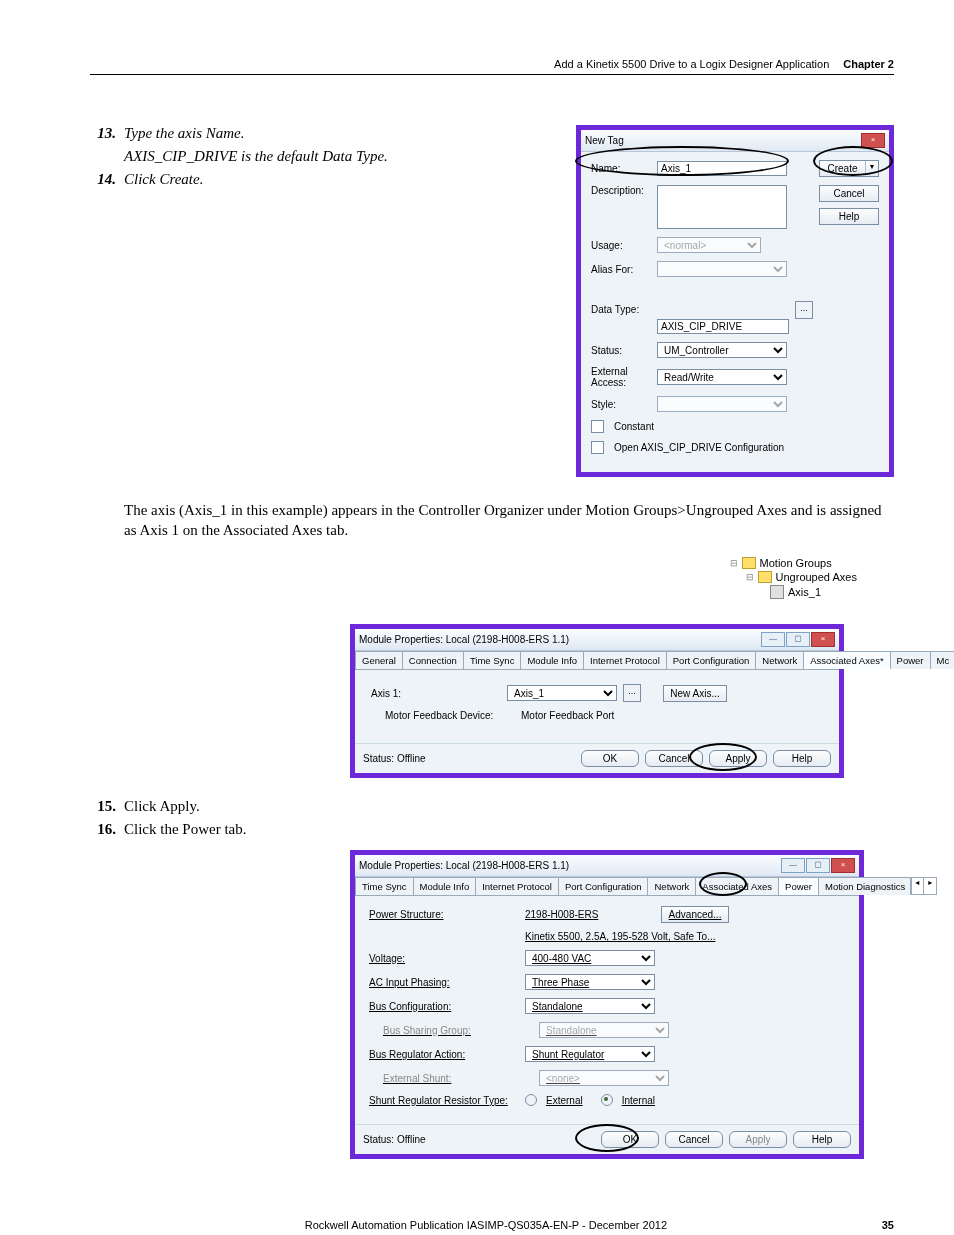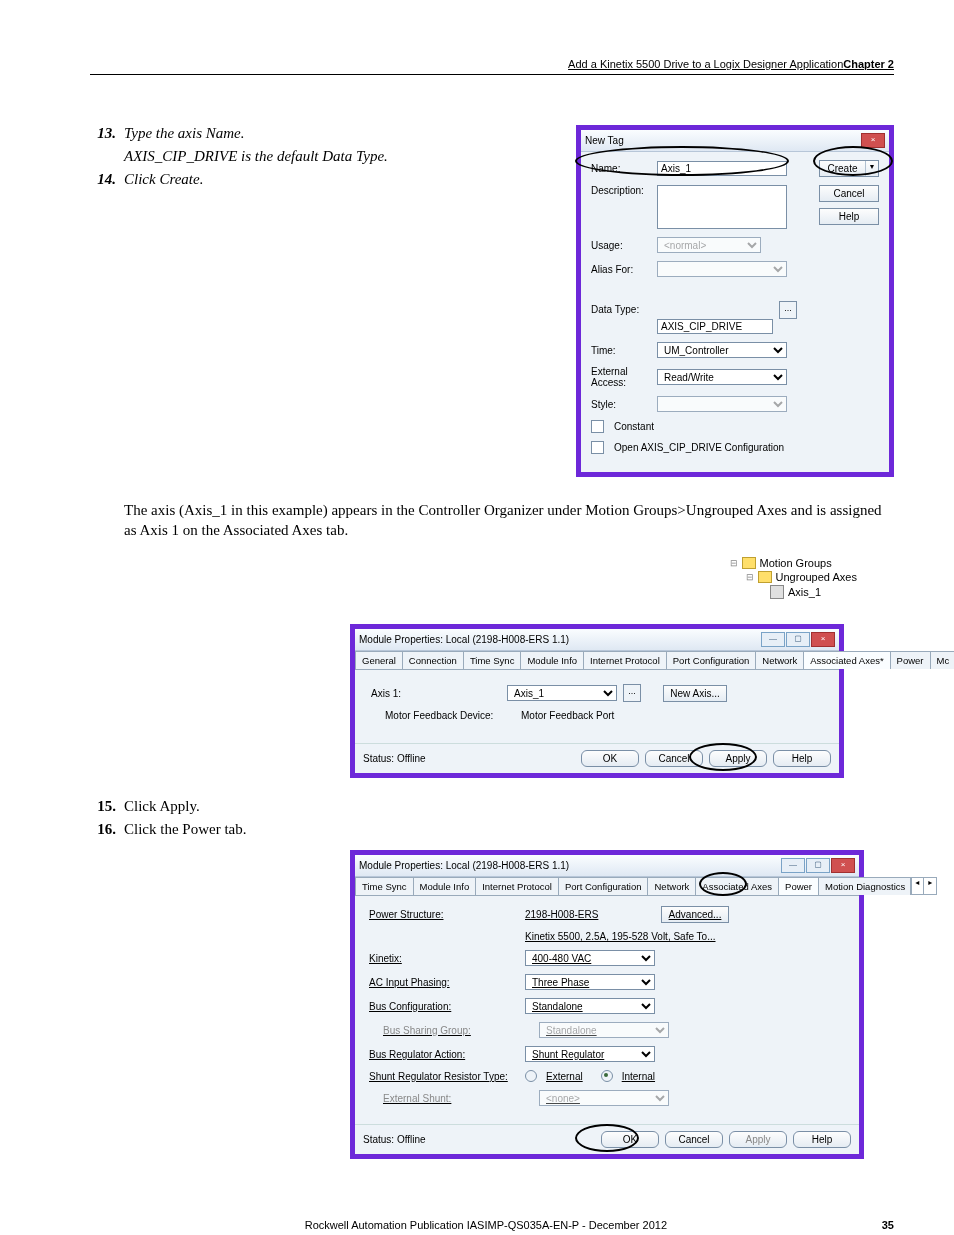--- a/index.html
+++ b/index.html
@@ -13,24 +13,23 @@
 .page {
   padding: 58px 60px 40px 90px;
   box-sizing: border-box;
 }
 .header-line {
   font-family: Arial, sans-serif;
   font-size: 11px;
   color: #000;
   display: flex;
   justify-content: flex-end;
-  gap: 0;
+  gap: 14px;
   align-items: baseline;
   margin-bottom: 4px;
-  text-decoration: underline;
 }
 .header-line .chapter-label {
   font-weight: bold;
 }
 .header-hr {
   border: none;
   border-top: 1px solid #000;
   margin: 0 0 50px 0;
 }
 .step-row {
@@ -353,25 +352,25 @@
         <div class="form-row">
           <div class="form-label">Usage:</div>
           <select class="sel disabled" style="width:104px;" disabled=""><option>&lt;normal&gt;</option></select>
         </div>
         <div class="form-row">
           <div class="form-label">Alias For:</div>
           <select class="sel disabled" style="width:130px;" disabled=""><option></option></select>
         </div>
         <div class="form-row">
           <div class="form-label">Data Type:</div>
-          <input class="inp" style="width: 116px; margin-top: 34px;" value="AXIS_CIP_DRIVE">
+          <input class="inp" style="width: 132px; margin-top: 34px;" value="AXIS_CIP_DRIVE">
           <div class="dotsbtn">...</div>
         </div>
         <div class="form-row">
-          <div class="form-label">Time:</div>
+          <div class="form-label">Status:</div>
           <select class="sel" style="width:130px;"><option>UM_Controller</option></select>
         </div>
         <div class="form-row">
           <div class="form-label">External Access:</div>
           <select class="sel" style="width:130px;"><option>Read/Write</option></select>
         </div>
         <div class="form-row">
           <div class="form-label">Style:</div>
           <select class="sel disabled" style="width:130px;" disabled=""><option></option></select>
         </div>
@@ -494,49 +493,49 @@
       <div class="form-row">
         <div style="width:150px;font-size:10px;">Power Structure:</div>
         <div style="width:130px;font-size:10px;">2198-H008-ERS</div>
         <div class="btn" style="width:66px;">Advanced...</div>
       </div>
       <div class="form-row">
         <div style="width:150px;"></div>
         <div style="font-size:10px;">Kinetix 5500, 2.5A, 195-528 Volt, Safe To...</div>
       </div>
       <div class="form-row">
-        <div style="width:150px;font-size:10px;">Kinetix:</div>
+        <div style="width:150px;font-size:10px;">Voltage:</div>
         <select class="sel" style="width:130px;"><option>400-480 VAC</option></select>
       </div>
       <div class="form-row">
         <div style="width:150px;font-size:10px;">AC Input Phasing:</div>
         <select class="sel" style="width:130px;"><option>Three Phase</option></select>
       </div>
       <div class="form-row">
         <div style="width:150px;font-size:10px;">Bus Configuration:</div>
         <select class="sel" style="width:130px;"><option>Standalone</option></select>
       </div>
       <div class="form-row">
         <div style="width:150px;font-size:10px;padding-left:14px;" class="disabled">Bus Sharing Group:</div>
         <select class="sel disabled" style="width:130px;" disabled=""><option>Standalone</option></select>
       </div>
       <div class="form-row">
         <div style="width:150px;font-size:10px;">Bus Regulator Action:</div>
         <select class="sel" style="width:130px;"><option>Shunt Regulator</option></select>
+      </div>
+      <div class="form-row">
+        <div style="width:150px;font-size:10px;padding-left:14px;" class="disabled">External Shunt:</div>
+        <select class="sel disabled" style="width:130px;" disabled=""><option>&lt;none&gt;</option></select>
       </div>
       <div class="form-row">
         <div style="width:150px;font-size:10px;">Shunt Regulator Resistor Type:</div>
         <span class="radio"></span>
         <span style="font-size:10px;margin-right:12px;">External</span>
         <span class="radio checked"></span>
         <span style="font-size:10px;">Internal</span>
-      </div>
-      <div class="form-row">
-        <div style="width:150px;font-size:10px;padding-left:14px;" class="disabled">External Shunt:</div>
-        <select class="sel disabled" style="width:130px;" disabled=""><option>&lt;none&gt;</option></select>
       </div>
     </div>
     <div class="status-row">
       <span>Status: Offline</span>
       <div class="btns-row">
         <div class="btn">OK</div>
         <div class="btn">Cancel</div>
         <div class="btn disabled">Apply</div>
         <div class="btn">Help</div>
       </div>

